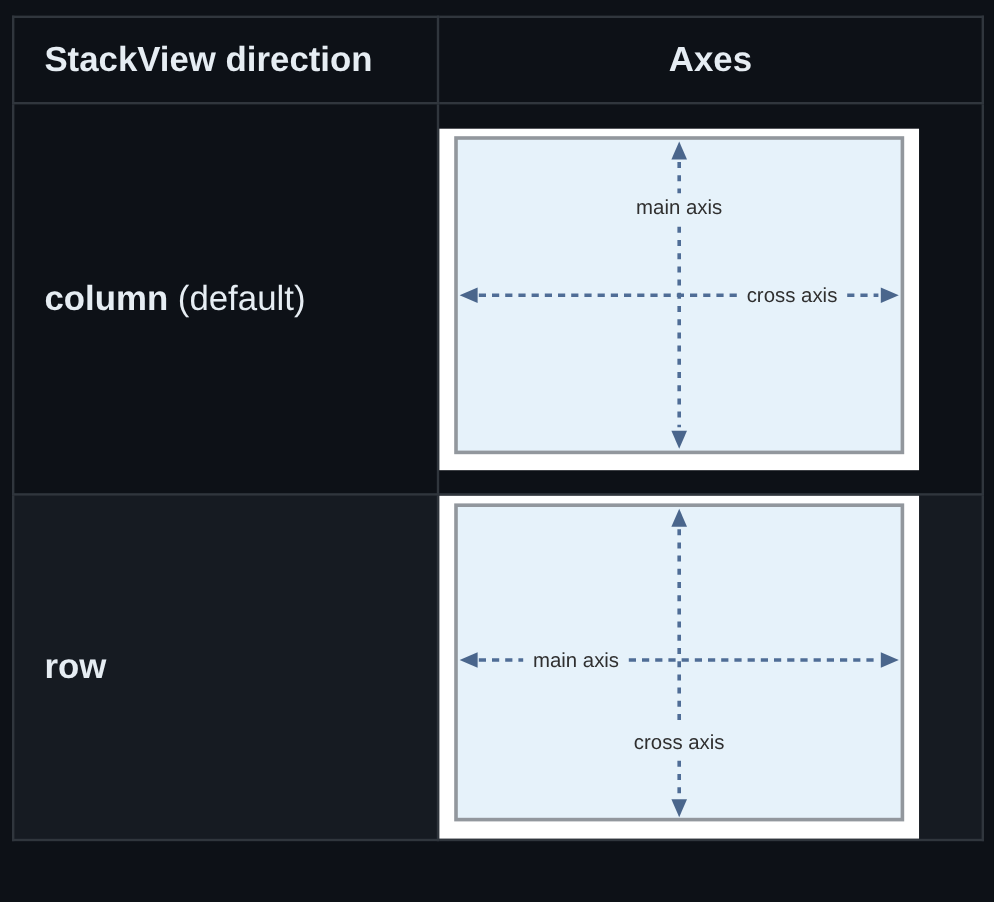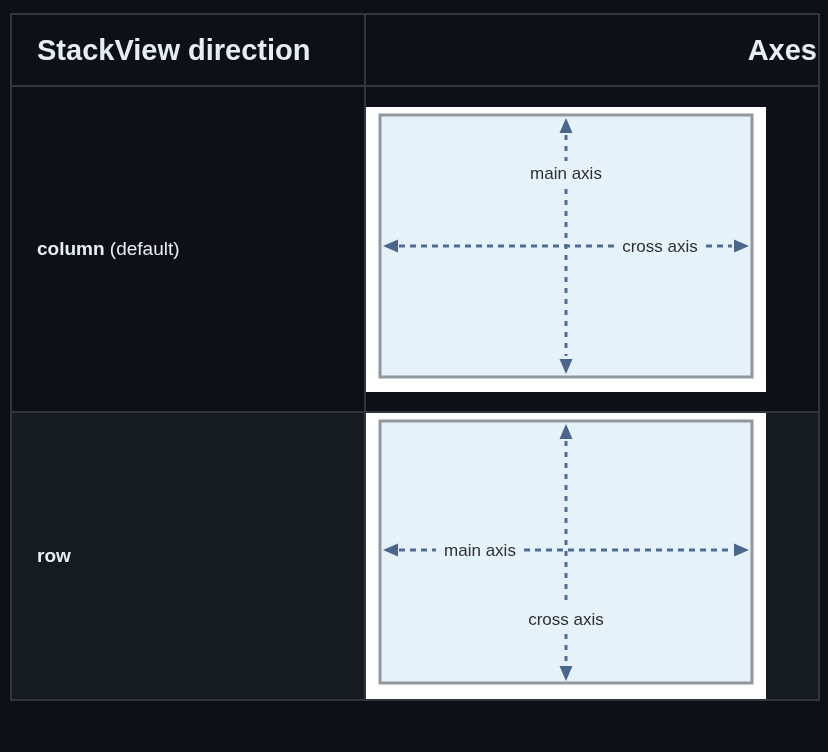--- a/index.html
+++ b/index.html
@@ -32,24 +32,24 @@
     height: 72px;
     font-size: 29px;
     font-weight: bold;
     vertical-align: middle;
   }
   th.th-dir {
     text-align: left;
     padding-left: 25px;
   }
   th.th-axes {
-    text-align: right;
+    text-align: center;
   }
   td.td-dir {
-    font-size: 19px;
+    font-size: 29px;
     text-align: left;
     padding-left: 25px;
     vertical-align: middle;
   }
   td.td-axes {
     vertical-align: middle;
     padding: 0;
   }
   tr.row-odd  { background: #0d1117; }
   tr.row-odd  td { height: 326px; }

